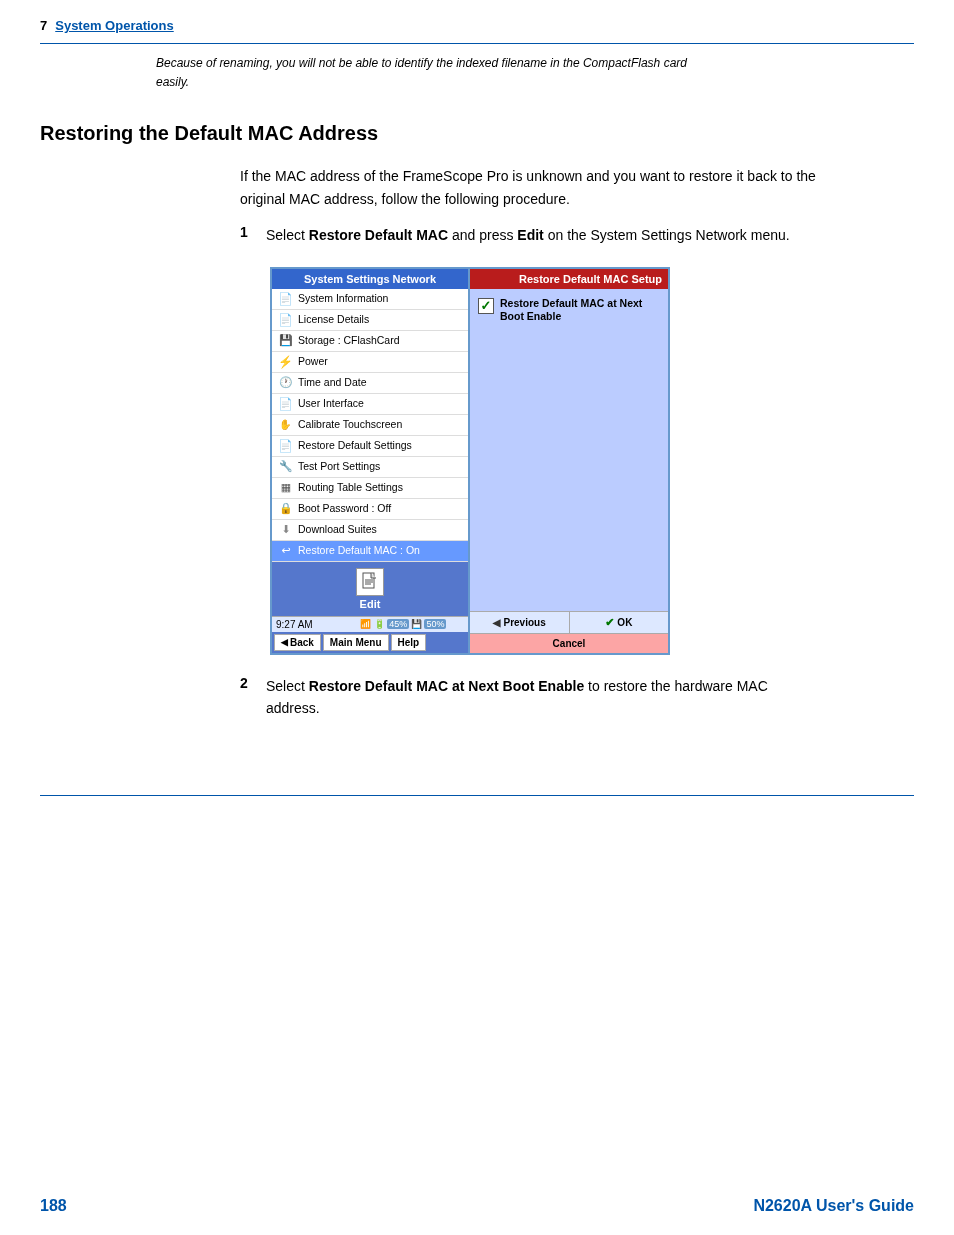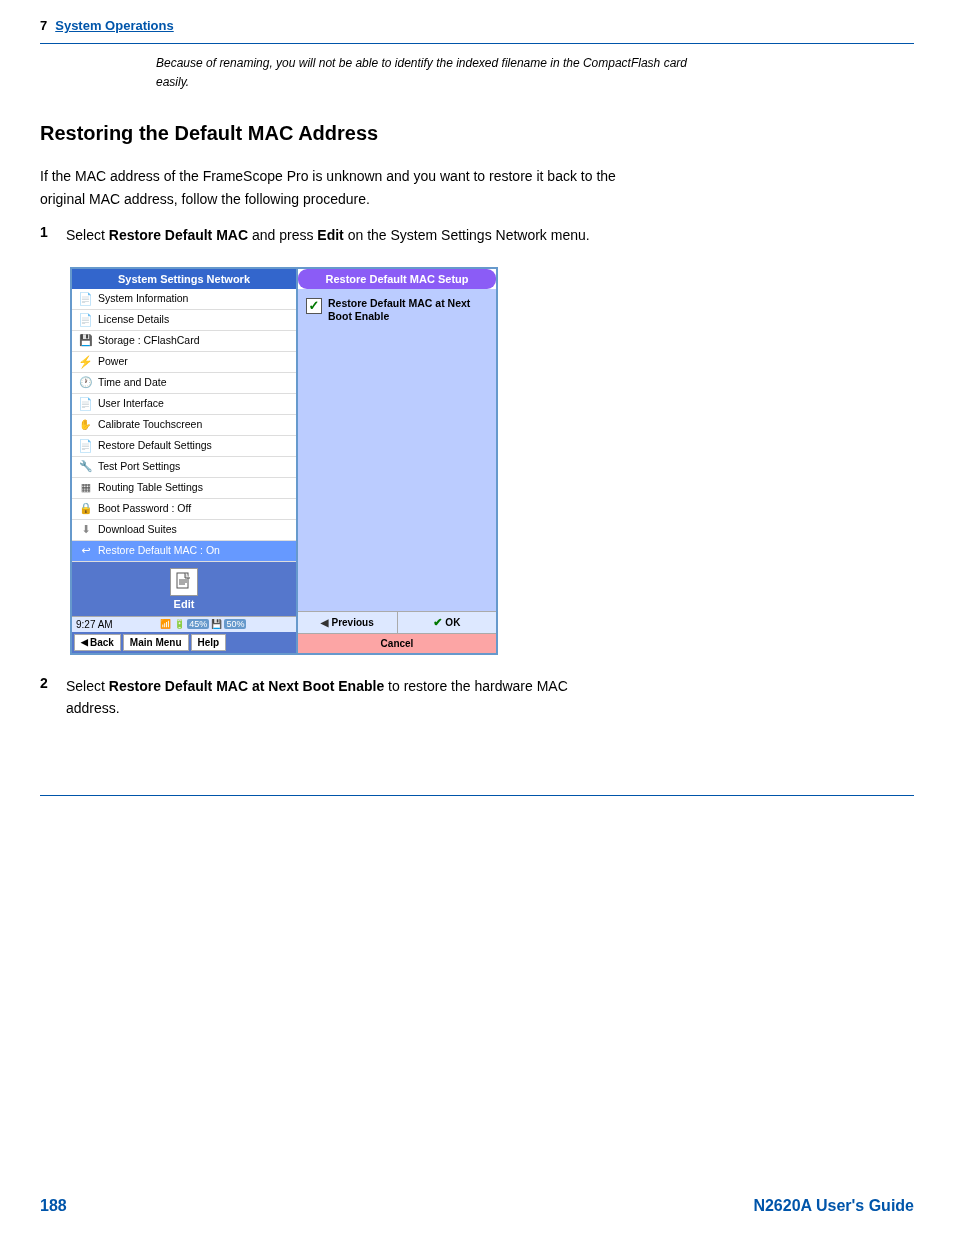--- a/index.html
+++ b/index.html
@@ -47,20 +47,21 @@
     }
 
     .section-heading {
       font-size: 20px;
       font-weight: bold;
       margin-bottom: 20px;
       color: #000;
     }
 
     .section-body {
+      margin-left: 200px;
       max-width: 580px;
     }
 
     .section-body p {
       font-size: 14px;
       line-height: 1.6;
       margin-bottom: 14px;
     }
 
     .step-container {
@@ -87,21 +88,21 @@
 
     
     .screenshot-container {
       display: flex;
       margin: 20px 0 20px 30px;
       gap: 0;
     }
 
     
     .left-panel {
-      width: 228px;
+      width: 200px;
       border: 2px solid #6699cc;
       background: #fff;
       font-size: 11px;
     }
 
     .panel-title-bar {
       background: #3366cc;
       color: #fff;
       text-align: center;
       padding: 4px 6px;
@@ -221,27 +222,26 @@
       width: 200px;
       border: 2px solid #6699cc;
       border-left: none;
       background: #fff;
       font-size: 11px;
       display: flex;
       flex-direction: column;
     }
 
     .right-panel-title {
-      background: #8b5cf6;
+      background: #b91c1c;
       color: #fff;
-      text-align: center;
+      text-align: right;
       padding: 4px 6px;
       font-weight: bold;
       font-size: 11px;
-      border-radius: 9px;
     }
 
     .right-panel-content {
       flex: 1;
       background: #bbccff;
       padding: 8px;
     }
 
     .checkbox-row {
       display: flex;

